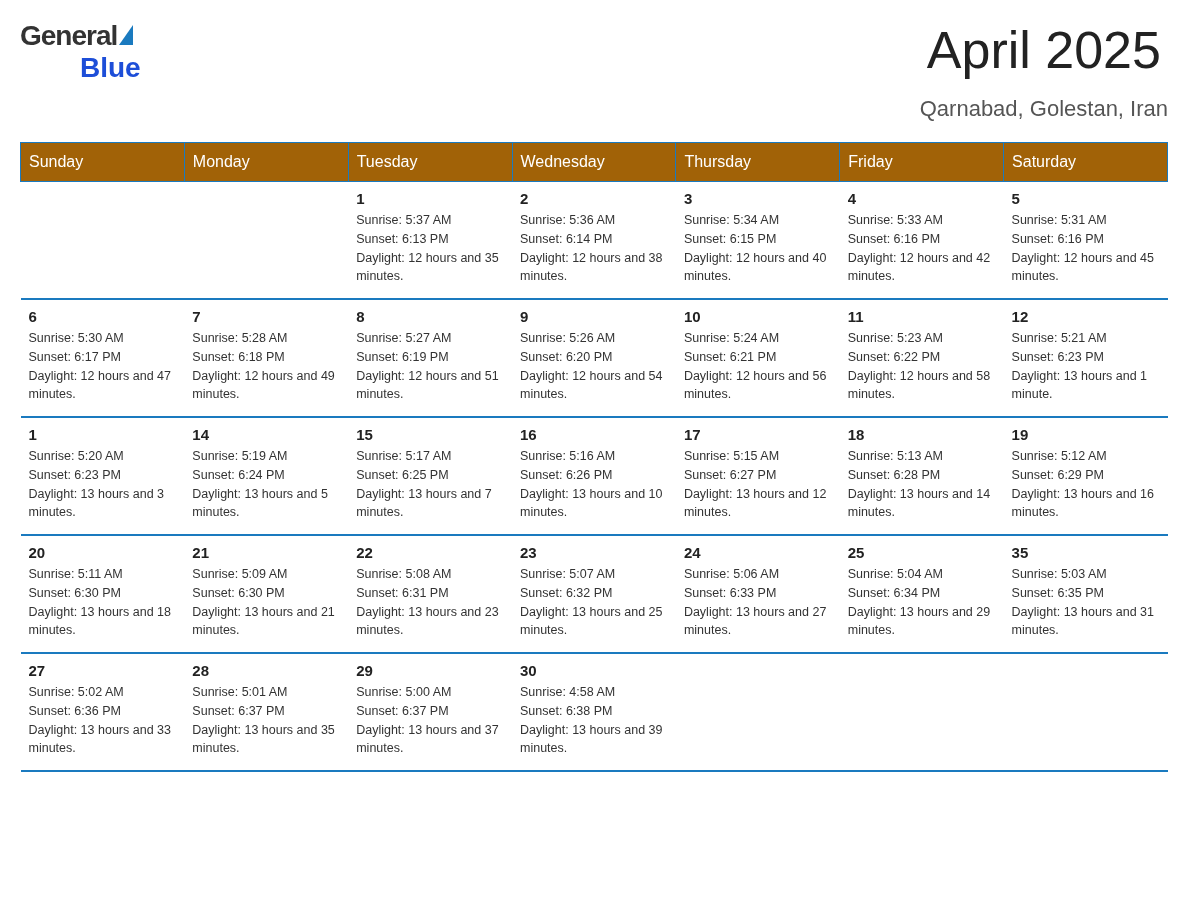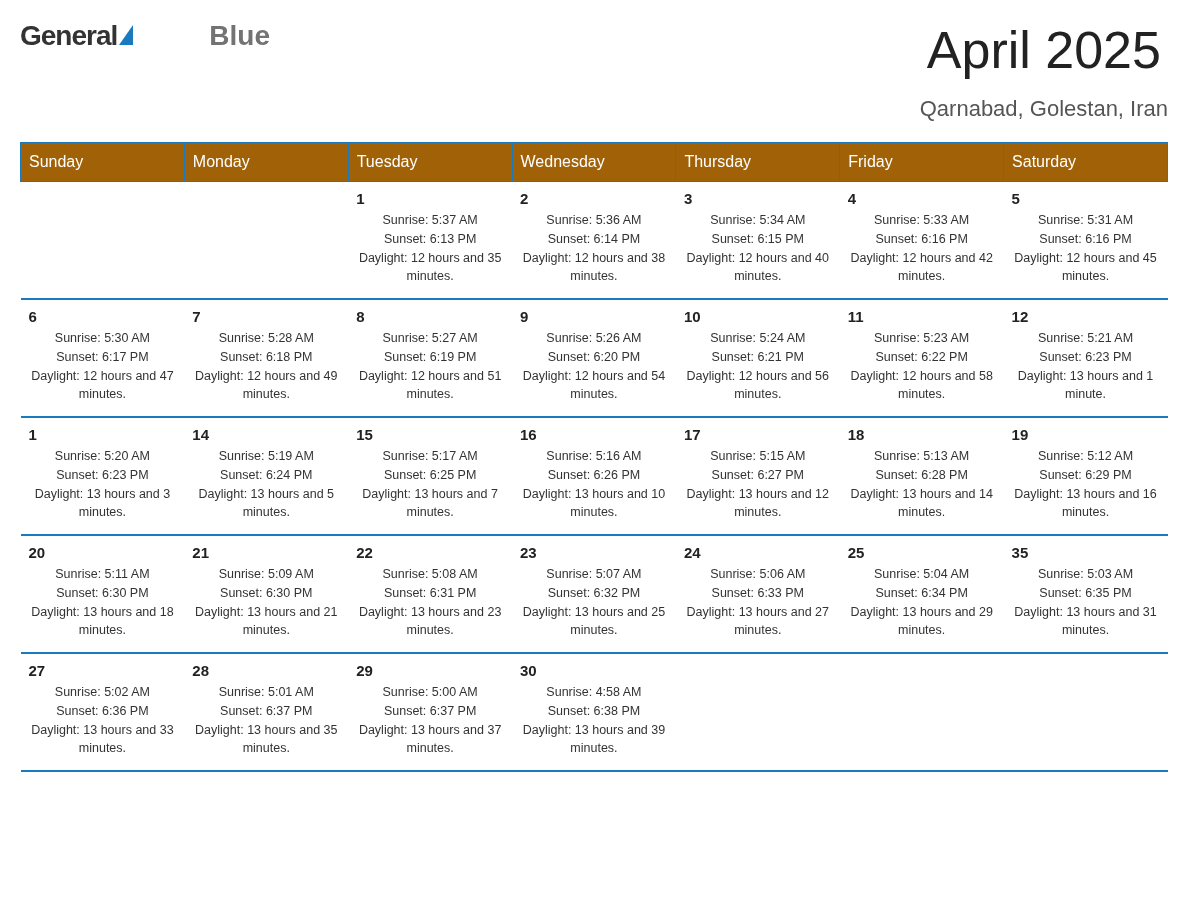--- a/index.html
+++ b/index.html
@@ -11,21 +11,21 @@
       min-height: 918px;
     }
     .header {
       display: flex;
       justify-content: space-between;
       align-items: flex-start;
       margin-bottom: 20px;
     }
     .logo {
       display: flex;
-      flex-direction: row;
+      flex-direction: column;
       align-items: flex-start;
     }
     .logo-top {
       display: flex;
       align-items: center;
     }
     .logo-general {
       font-size: 28px;
       font-weight: bold;
       color: #333;
@@ -35,22 +35,22 @@
       width: 0;
       height: 0;
       border-left: 14px solid transparent;
       border-bottom: 20px solid #1a7abf;
       margin-left: 2px;
       margin-bottom: 2px;
     }
     .logo-blue {
       font-size: 28px;
       font-weight: bold;
-      color: #737373;
-      margin-left: 76px;
+      color: #1d4ed8;
+      margin-left: 60px;
     }
     .title-section {
       text-align: center;
     }
     .calendar-title {
       font-size: 52px;
       font-weight: normal;
       color: #222;
     }
     .calendar-subtitle {
@@ -89,21 +89,20 @@
       font-size: 15px;
       font-weight: bold;
       color: #222;
       display: block;
       margin-bottom: 4px;
     }
     .day-detail {
       font-size: 12.5px;
       color: #333;
       line-height: 1.5;
-      text-align: center;
     }
     .empty-cell {
       background: #fff;
     }
   </style>
 </head>
 <body>
 
 <div class="header">
   <div class="logo">

